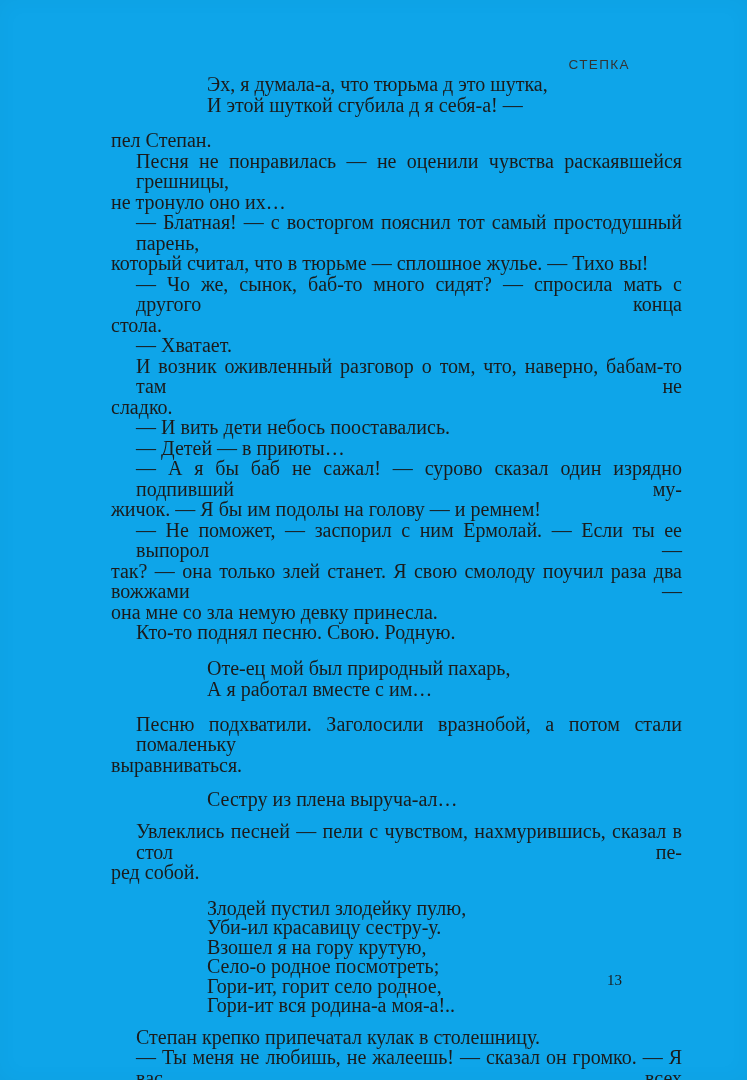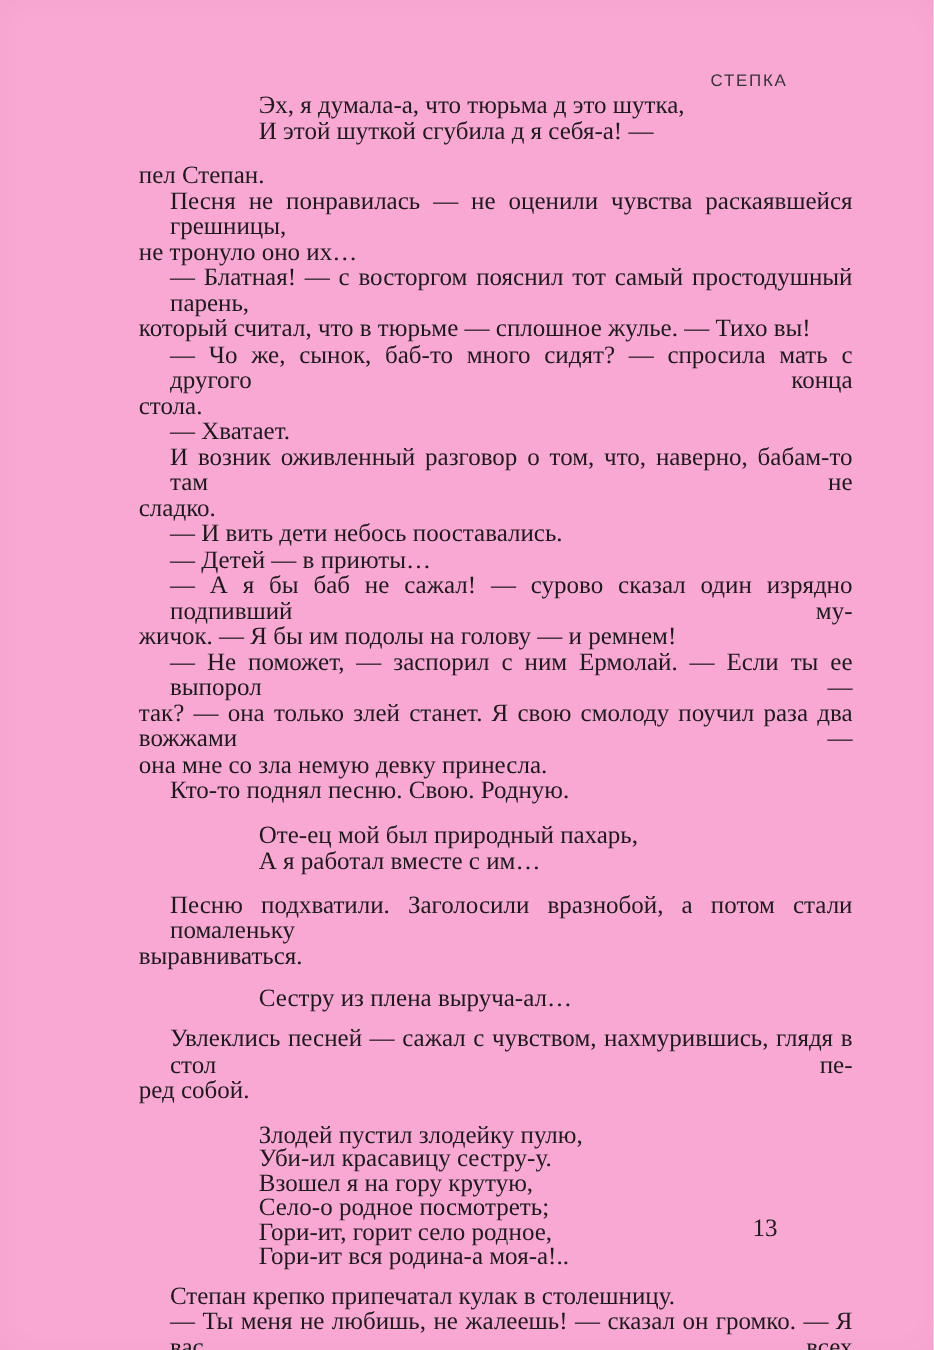--- a/index.html
+++ b/index.html
@@ -4,21 +4,21 @@
 <style>
   html, body {
     margin: 0;
     padding: 0;
     background: #ffffff;
   }
   .page {
     position: relative;
     width: 747px;
     height: 1080px;
-    background: #f9a8d4;
+    background: #0ea5e9;
     overflow: hidden;
     box-shadow: inset 0 0 22px rgba(0,0,0,0.03);
     font-family: "Liberation Serif", "DejaVu Serif", serif;
     color: #1b1b1b;
   }
   .running-head {
     position: absolute;
     top: 57px;
     right: 117px;
     font-family: "Liberation Sans", "DejaVu Sans", sans-serif;
@@ -51,21 +51,21 @@
   .verse-2 { margin-top: 15px; }
   .sec-2 { margin-top: 14px; }
   .verse-3 { margin-top: 14px; }
   .sec-3 { margin-top: 11px; }
   .verse-4 { margin-top: 16px; }
   .sec-4 { margin-top: 11px; }
   .page-number {
     position: absolute;
     top: 972px;
     right: 125px;
-    font-size: 20px;
+    font-size: 15px;
     color: #1b1b1b;
   }
   .artifact-dot {
     position: absolute;
     left: 405px;
     top: 991px;
     width: 3px;
     height: 3px;
     border-radius: 50%;
     background: #cfcfcf;
@@ -115,21 +115,21 @@
     <div class="prose sec-2">
       <div class="bl ind fill">Песню подхватили. Заголосили вразнобой, а потом стали помаленьку</div>
       <div class="bl">выравниваться.</div>
     </div>
 
     <div class="verse verse-3">
       <div class="vl">Сестру из плена выруча-ал…</div>
     </div>
 
     <div class="prose sec-3">
-      <div class="bl ind fill">Увлеклись песней — сажал с чувством, нахмурившись, глядя в стол пе-</div>
+      <div class="bl ind fill">Увлеклись песней — пели с чувством, нахмурившись, сказал в стол пе-</div>
       <div class="bl">ред собой.</div>
     </div>
 
     <div class="verse verse-4 tight">
       <div class="vl">Злодей пустил злодейку пулю,</div>
       <div class="vl">Уби-ил красавицу сестру-у.</div>
       <div class="vl">Взошел я на гору крутую,</div>
       <div class="vl">Село-о родное посмотреть;</div>
       <div class="vl">Гори-ит, горит село родное,</div>
       <div class="vl">Гори-ит вся родина-а моя-а!..</div>

